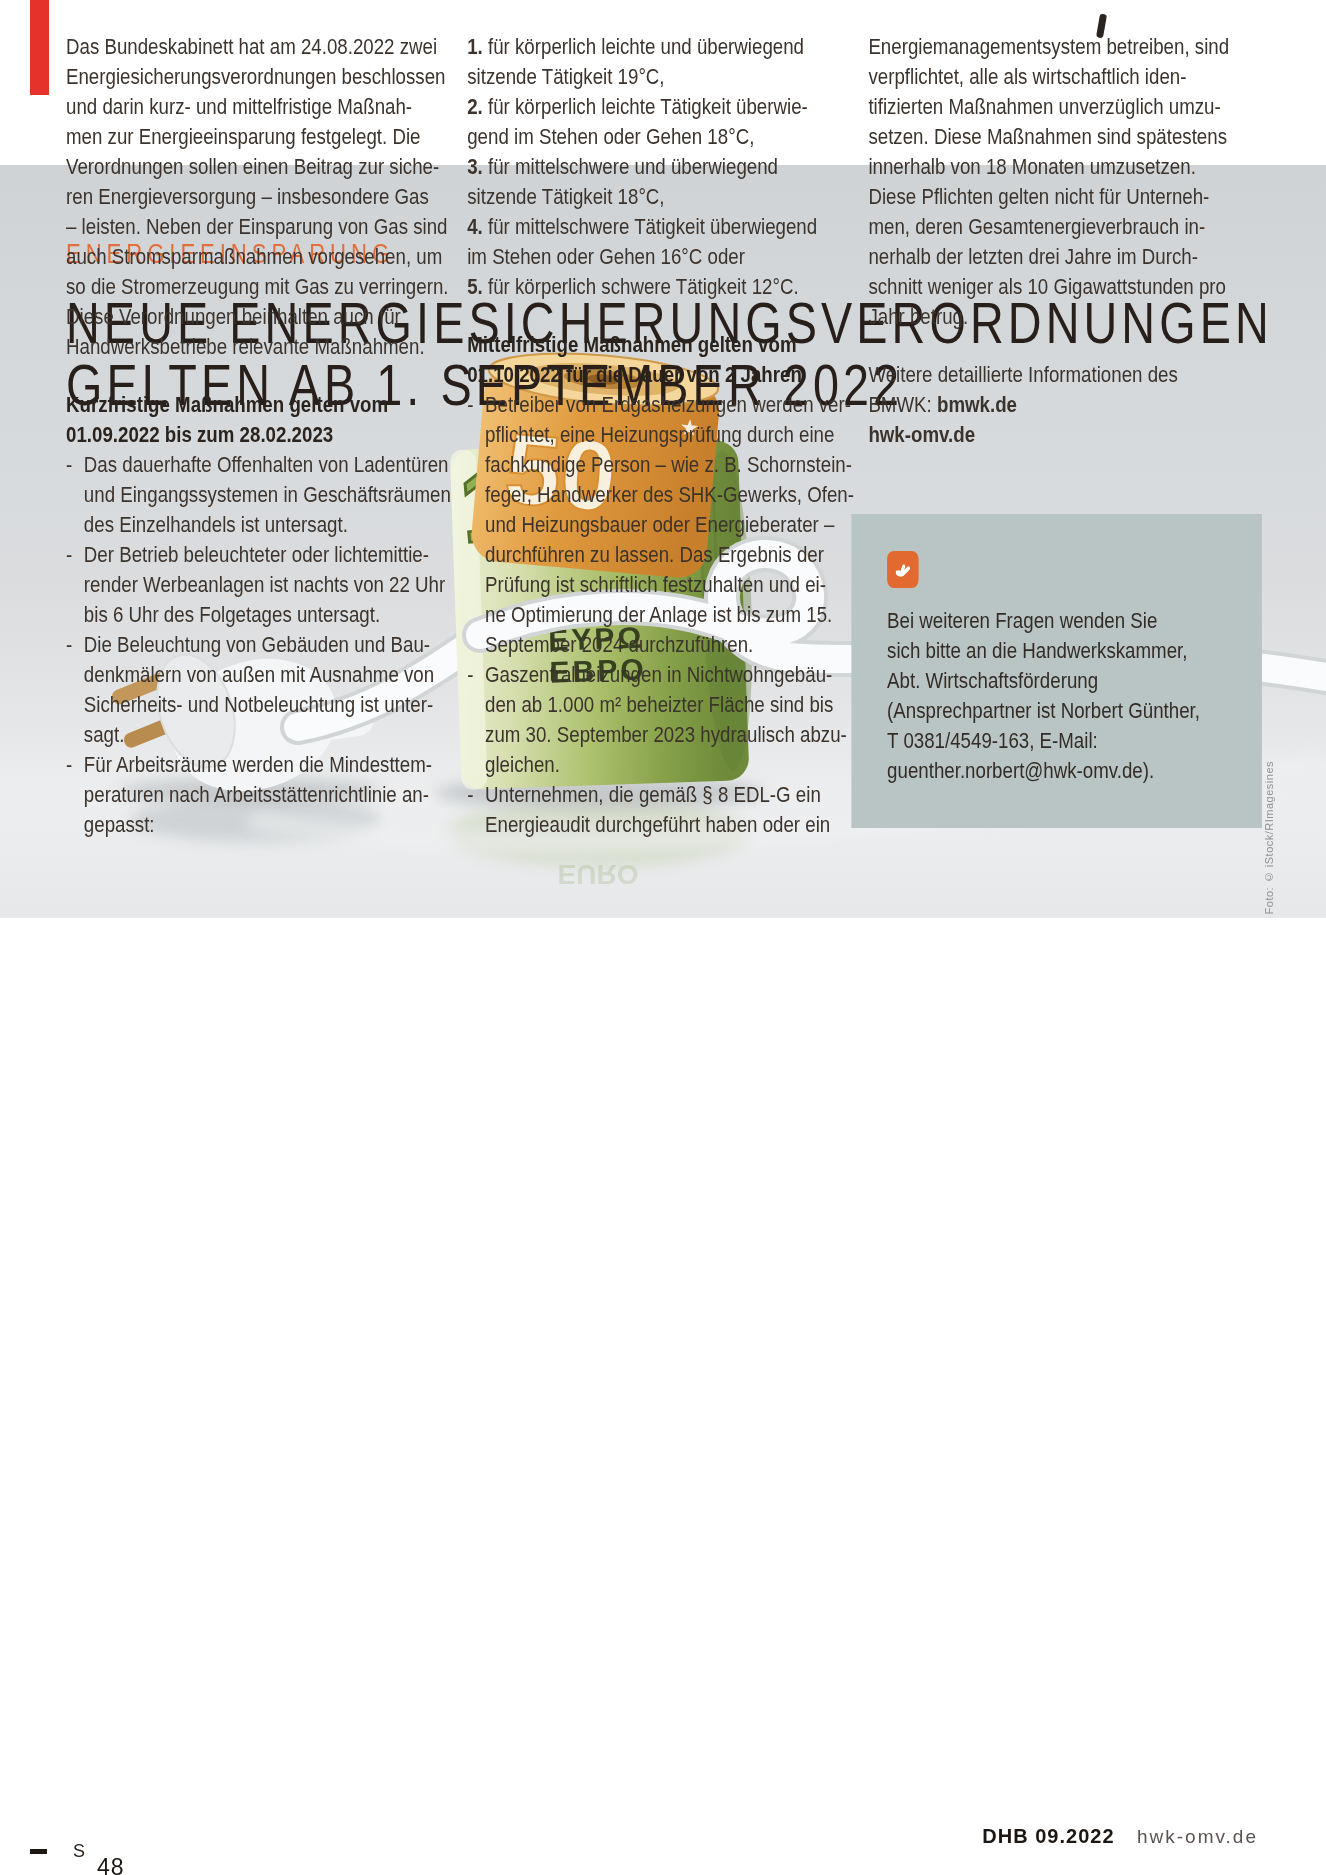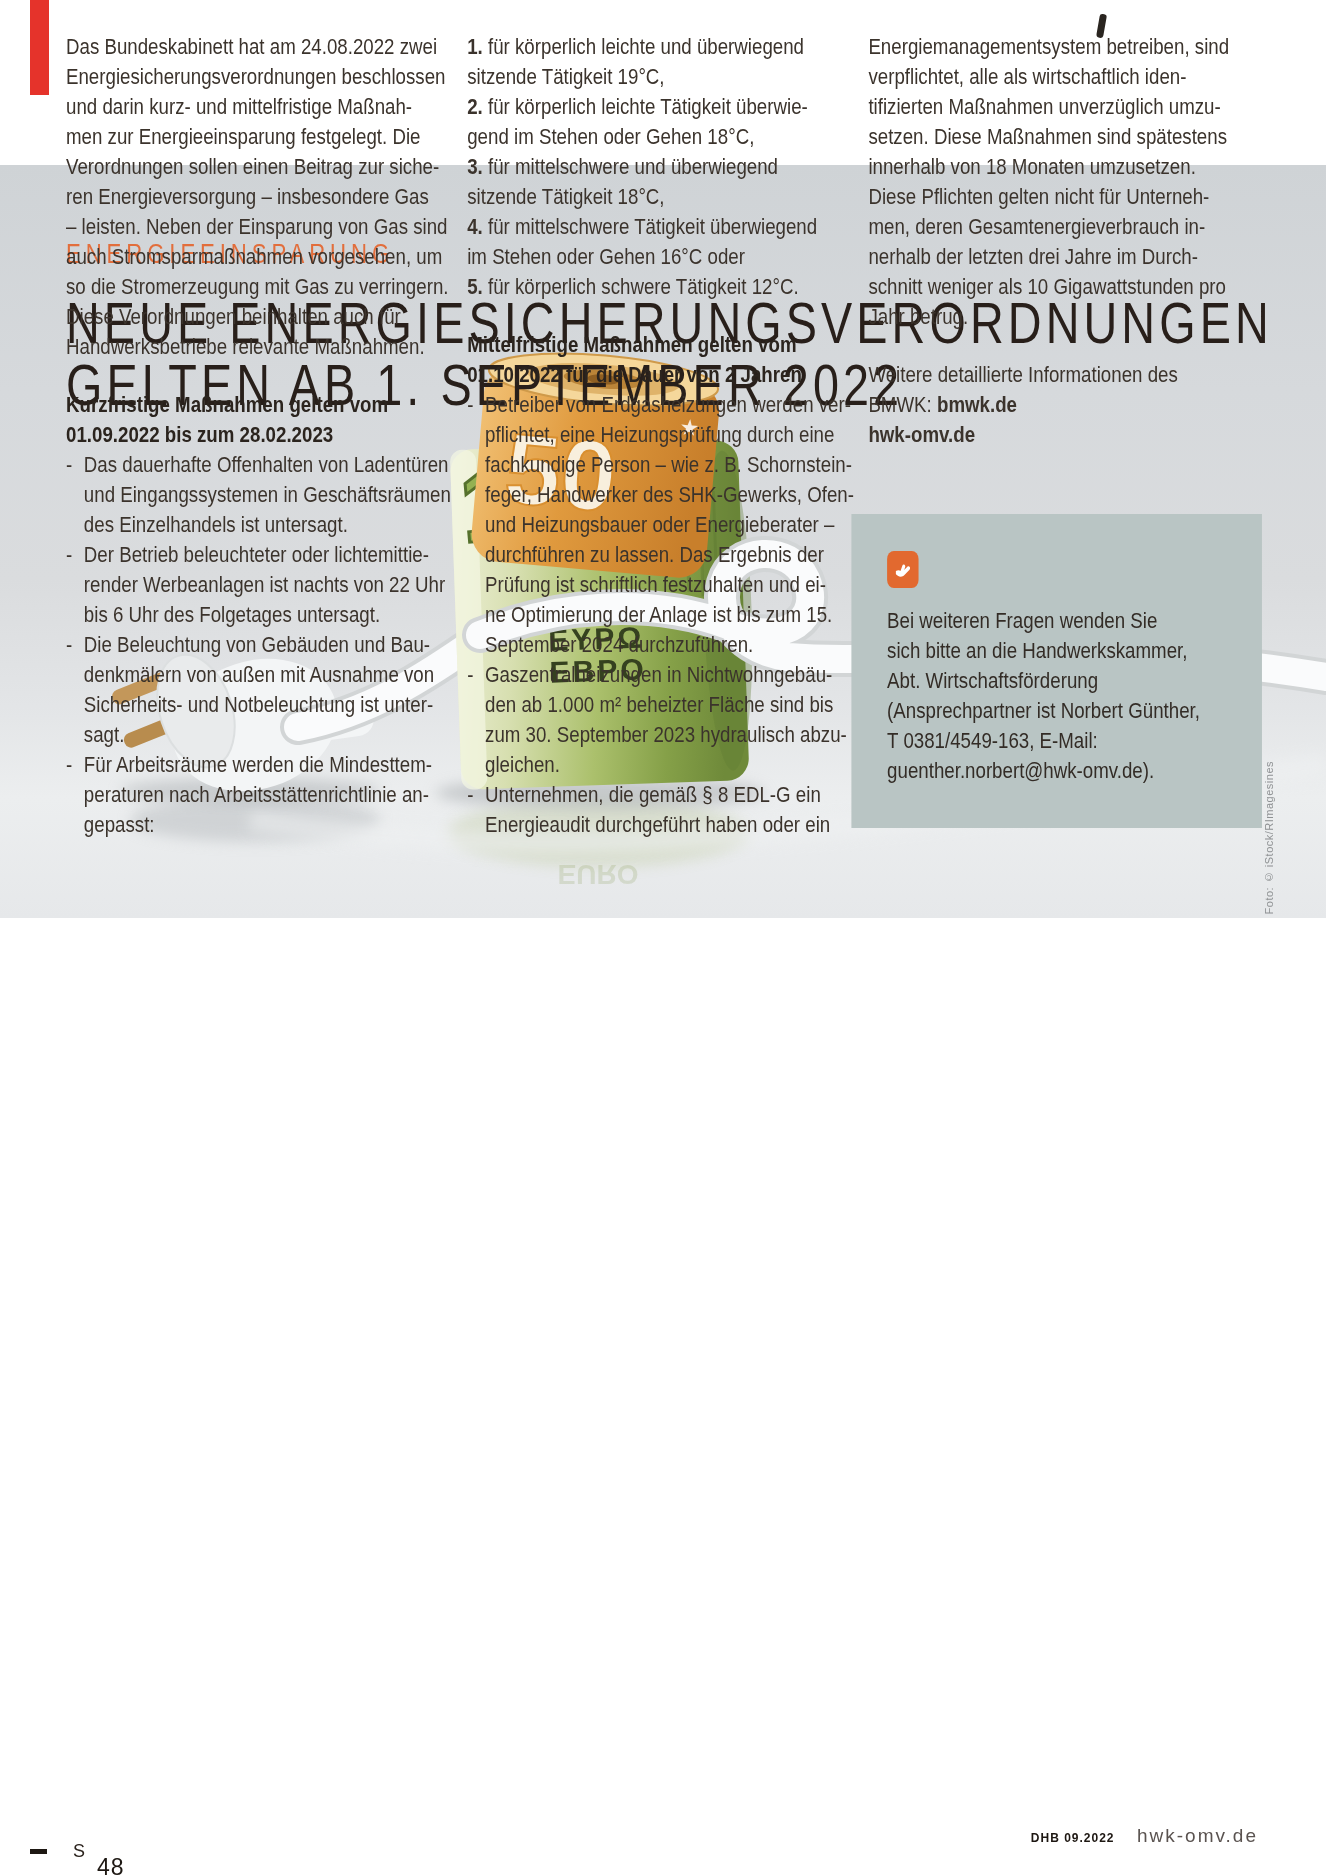--- a/index.html
+++ b/index.html
@@ -47,21 +47,21 @@
   .info-box .box-icon { width:37px; height:37px; border-radius:8px; background:#e2692f;
     display:flex; align-items:center; justify-content:center; }
   .info-box .box-text { margin-top:18px; white-space:pre; color:#332c26; }
   
   .footer { position:absolute; left:0; top:1822px; width:1258px; height:32px; }
   .footer-left { position:absolute; left:30px; top:0; display:flex; align-items:center; }
   .footer-dash { display:inline-block; width:17px; height:5px; background:#1d1712; margin-right:26px; }
   .footer-s { font-size:18px; letter-spacing:3px; color:#2a221c; margin-right:9px; }
   .footer-num { font-size:23px; font-weight:400; letter-spacing:1px; color:#1d1712;margin-top:32px; }
   .footer-right { position:absolute; right:0; top:3px; }
-  .footer-issue { font-size:12px; font-weight:700; letter-spacing:1px; color:#1d1712; margin-right:18px; }
+  .footer-issue { font-size:20px; font-weight:700; letter-spacing:1px; color:#1d1712; margin-right:18px; }
   .footer-site { font-size:19px; letter-spacing:2px; color:#5a5350; }
 </style>
 </head>
 <body>
 
 <div class="page">
 
   <div class="corner-bar"></div>
   <div class="corner-mark"></div>
 

